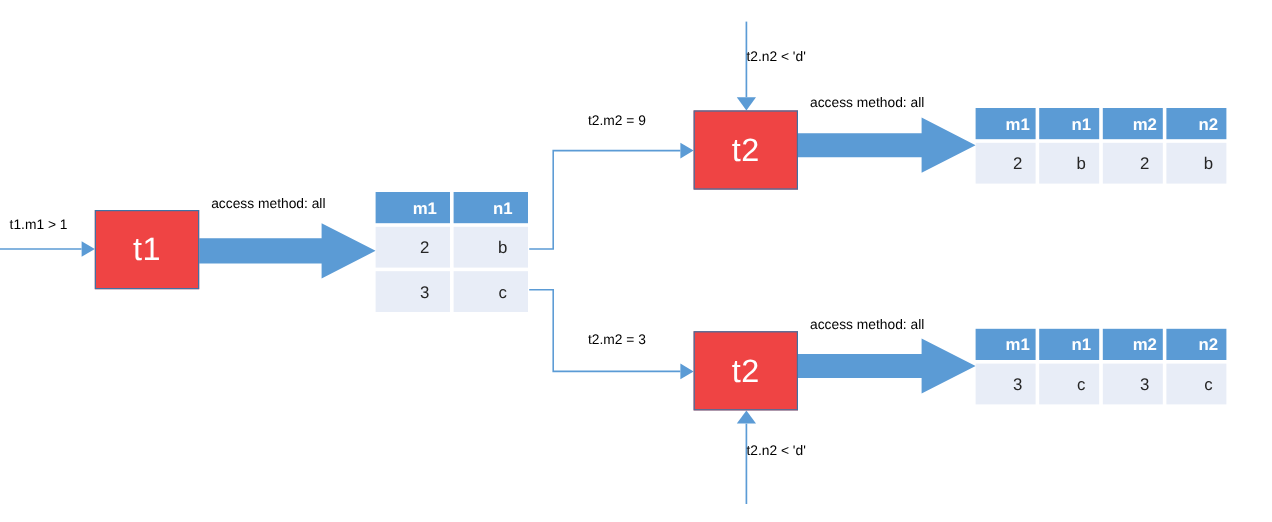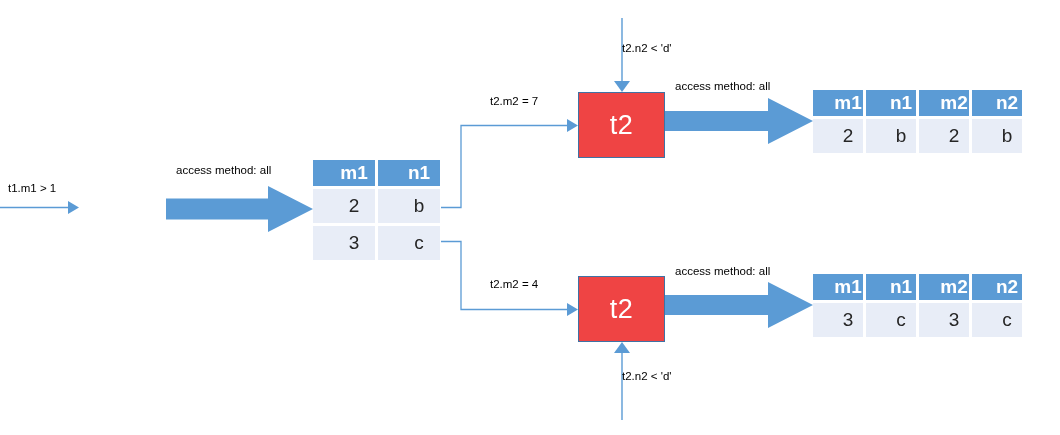--- a/index.html
+++ b/index.html
@@ -52,21 +52,21 @@
   }
   .tbl-row {
     display: flex;
     gap: 3px;
   }
   .tbl-cell {
     box-sizing: border-box;
     display: flex;
     align-items: center;
     justify-content: center;
-    font-size: 19px;
+    font-size: 14px;
     color: #2b2b2b;
     padding-left: 20px;
   }
   .tbl-head .tbl-cell {
     background: #5b9bd5;
     color: #ffffff;
     font-weight: bold;
     height: 26px;
   }
   .tbl-body .tbl-cell {
@@ -129,36 +129,39 @@
 
     <g>
       <polygon points="665,111 768,111 768,98 813,121 768,144 768,131 665,131" fill="#5b9bd5"></polygon>
     </g>
 
     <g>
       <polygon points="665,295 768,295 768,282 813,305 768,328 768,315 665,315" fill="#5b9bd5"></polygon>
     </g>
   </svg>
 
+  <div class="node-box" style="left:79px; top:175px; width:87px; height:66px;">
+    <span class="node-label">t1</span>
+  </div>
 
   <div class="node-box" style="left:578px; top:92px; width:87px; height:66px;">
     <span class="node-label">t2</span>
   </div>
 
   <div class="node-box" style="left:578px; top:276px; width:87px; height:66px;">
     <span class="node-label">t2</span>
   </div>
 
   <div class="edge-label" style="left:8px; top:183px;">t1.m1 &gt; 1</div>
 
   <div class="edge-label" style="left:176px; top:165px;">access method: all</div>
 
-  <div class="edge-label" style="left:490px; top:96px;">t2.m2 = 7</div>
-
-  <div class="edge-label" style="left:490px; top:279px;">t2.m2 = 4</div>
+  <div class="edge-label" style="left:490px; top:96px;">t2.m2 = 9</div>
+
+  <div class="edge-label" style="left:490px; top:279px;">t2.m2 = 3</div>
 
   <div class="edge-label" style="left:622px; top:43px;">t2.n2 &lt; 'd'</div>
 
   <div class="edge-label" style="left:622px; top:371px;">t2.n2 &lt; 'd'</div>
 
   <div class="edge-label" style="left:675px; top:81px;">access method: all</div>
 
   <div class="edge-label" style="left:675px; top:266px;">access method: all</div>
 
   <div class="tbl tblA" id="tbl-t1-result" style="left:313px; top:160px;">

